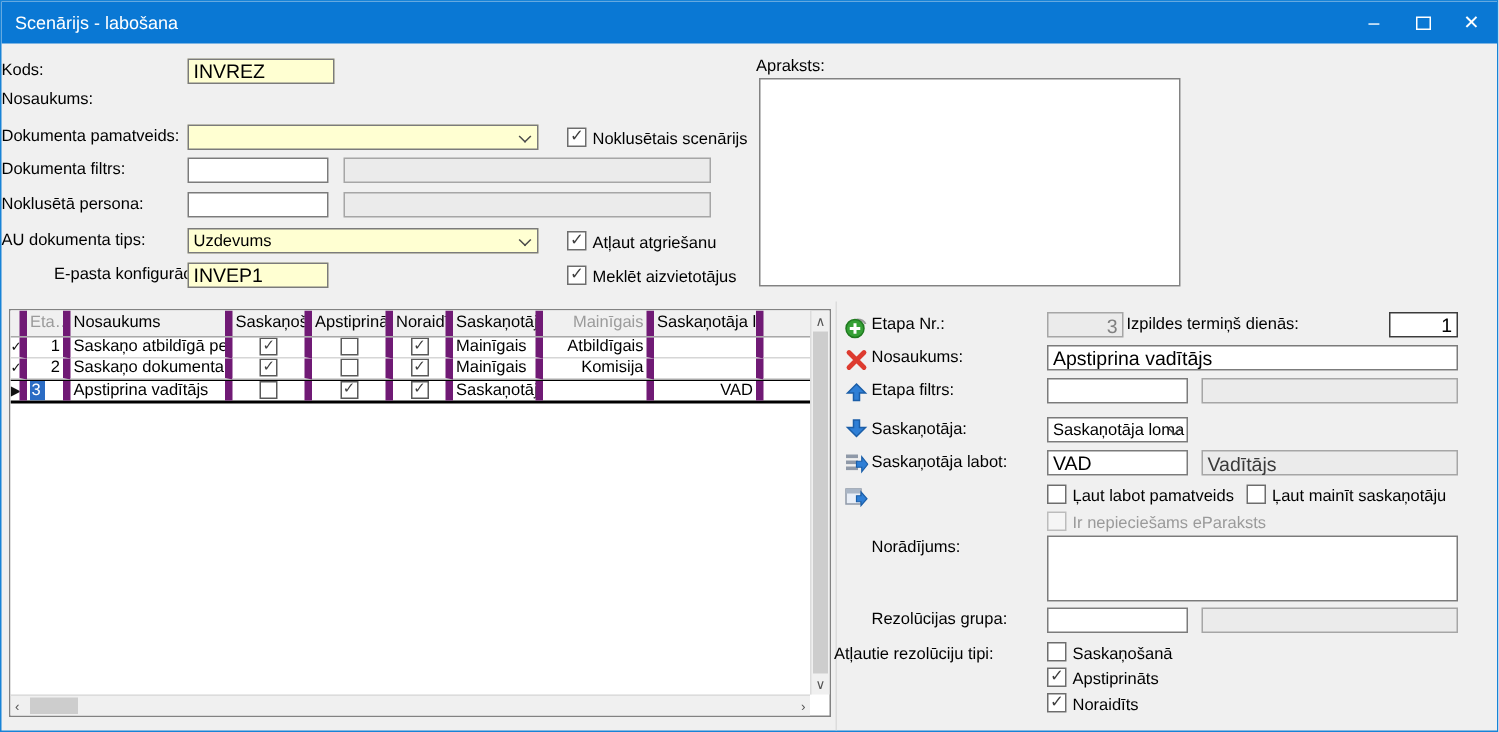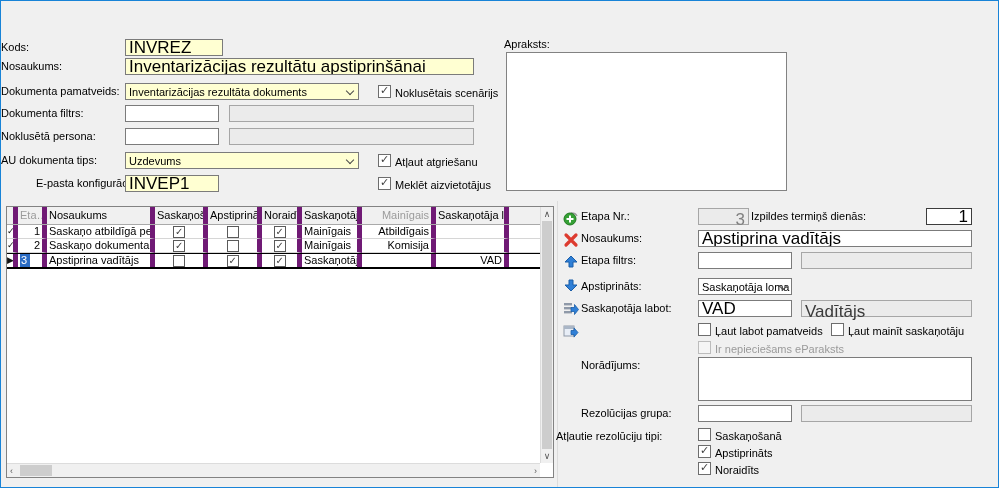--- a/index.html
+++ b/index.html
@@ -13,21 +13,21 @@
   .titlebar { position:absolute; left:0; top:0; right:0; height:28px; background:#0a78d4; }
   .title { position:absolute; left:9px; top:7px; color:#fff; font-size:12px; }
   .winbtn { position:absolute; top:0; width:32px; height:28px; color:#fff; text-align:center; line-height:28px; font-size:13px; cursor:default; }
   .winbtn.min { right:66px; }
   .winbtn.max { right:33px; }
   .winbtn.close { right:1px; }
   .maxbox { display:inline-block; width:10px; height:9px; border:1px solid #fff; margin-top:10px; }
   
   .lbl { position:absolute; text-align:left; white-space:nowrap; }
   .lbl-l { position:absolute; white-space:nowrap; }
-  .field { position:absolute; height:17px; border:1px solid #7b7b7b; background:#fff; font-family:"Liberation Sans",sans-serif; font-size:17px; padding:1px 3px; color:#000; }
+  .field { position:absolute; height:17px; border:1px solid #7b7b7b; background:#fff; font-family:"Liberation Sans",sans-serif; font-size:13px; padding:1px 3px; color:#000; }
   .yellow { background:#ffffd2; }
   .gray { background:#ebebeb; border-color:#a6a6a6; color:#3a3a3a; }
   .combo { position:absolute; height:17px; border:1px solid #7b7b7b; padding:2px 18px 1px 3px; white-space:nowrap; overflow:hidden; }
   .chev { position:absolute; right:5px; top:4px; width:6px; height:6px; border-right:1px solid #4a4a4a; border-bottom:1px solid #4a4a4a; transform:rotate(45deg); }
   .cb { position:absolute; width:13px; height:13px; border:1px solid #6d6d6d; background:#fff; }
   .cb.checked::before { content:"✓"; position:absolute; left:1px; top:-2px; font-size:11px; color:#3f3f3f; }
   .cb.disabled { border-color:#bcbcbc; background:#f5f5f5; }
   .ta { position:absolute; border:1px solid #828282; background:#fff; resize:none; font-family:"Liberation Sans",sans-serif; font-size:11px; }
   
   .grid { position:absolute; left:5px; top:205px; width:548px; height:272px; border:1px solid #828282; background:#fff; }
@@ -62,30 +62,34 @@
   .hthumb { position:absolute; top:1px; bottom:1px; left:13px; width:32px; background:#cdcdcd; }
   
   .vtb { position:absolute; left:556px; top:200px; bottom:0; width:28px; border-left:1px solid #dcdcdc; }
   .tbi { position:absolute; left:5px; width:16px; height:16px; cursor:pointer; }
 </style>
 </head>
 <body>
 
 <div class="window">
 
+  <div class="titlebar">
+    <span class="title">Scenārijs - labošana</span>
+    <span class="winbtn min"><span>–</span></span>
+    <span class="winbtn max"><span class="maxbox"></span></span>
+    <span class="winbtn close"><span>✕</span></span>
+  </div>
 
   <div class="lbl" style="left:0;top:40px;width:120px;">Kods:</div>
   <input class="field yellow" style="left: 124px; top: 38px; width: 98px;" value="INVREZ">
 
   <div class="lbl" style="left:0;top:59px;width:120px;">Nosaukums:</div>
-  <input class="field yellow" style="left: 124px; top: 57px; width: 349px;" value="Inventarizācijas rezultātu apstiprinšānai">
 
   <div class="lbl" style="left:0;top:84px;width:120px;">Dokumenta pamatveids:</div>
   <div class="combo yellow" style="left:124px;top:82px;width:234px;">
-    <span>Inventarizācijas rezultāta dokuments</span>
     <span class="chev"></span>
   </div>
   <span class="cb checked" style="left:377px;top:84px;"></span>
   <span class="lbl-l" style="left:394px;top:86px;">Noklusētais scenārijs</span>
 
   <div class="lbl" style="left:0;top:106px;width:120px;">Dokumenta filtrs:</div>
   <input class="field" style="left: 124px; top: 104px; width: 94px;" value="">
   <div class="field gray" style="left:228px;top:104px;width:245px;"></div>
 
   <div class="lbl" style="left:0;top:129px;width:120px;">Noklusētā persona:</div>
@@ -223,21 +227,21 @@
   <div class="lbl" style="left:750px;top:209px;width:170px;">Izpildes termiņš dienās:</div>
   <input class="field" style="left: 925px; top: 207px; width: 46px; text-align: right; border-color: rgb(60, 60, 60);" value="1">
 
   <div class="lbl" style="left:580px;top:231px;width:112px;">Nosaukums:</div>
   <input class="field" style="left: 697px; top: 229px; width: 274px;" value="Apstiprina vadītājs">
 
   <div class="lbl" style="left:580px;top:253px;width:112px;">Etapa filtrs:</div>
   <input class="field" style="left: 697px; top: 251px; width: 94px;" value="">
   <div class="field gray" style="left:800px;top:251px;width:171px;"></div>
 
-  <div class="lbl" style="left:580px;top:279px;width:112px;">Apstiprināts:</div>
+  <div class="lbl" style="left:580px;top:279px;width:112px;">Saskaņotāja:</div>
   <div class="combo" style="left:697px;top:277px;width:94px;background:#fff;">
     <span>Saskaņotāja loma</span>
     <span class="chev"></span>
   </div>
 
   <div class="lbl" style="left:580px;top:301px;width:112px;">Saskaņotāja labot:</div>
   <input class="field" style="left: 697px; top: 299px; width: 94px;" value="VAD">
   <div class="field gray" style="left:800px;top:299px;width:171px;">Vadītājs</div>
 
   <span class="cb" style="left:697px;top:322px;"></span>

